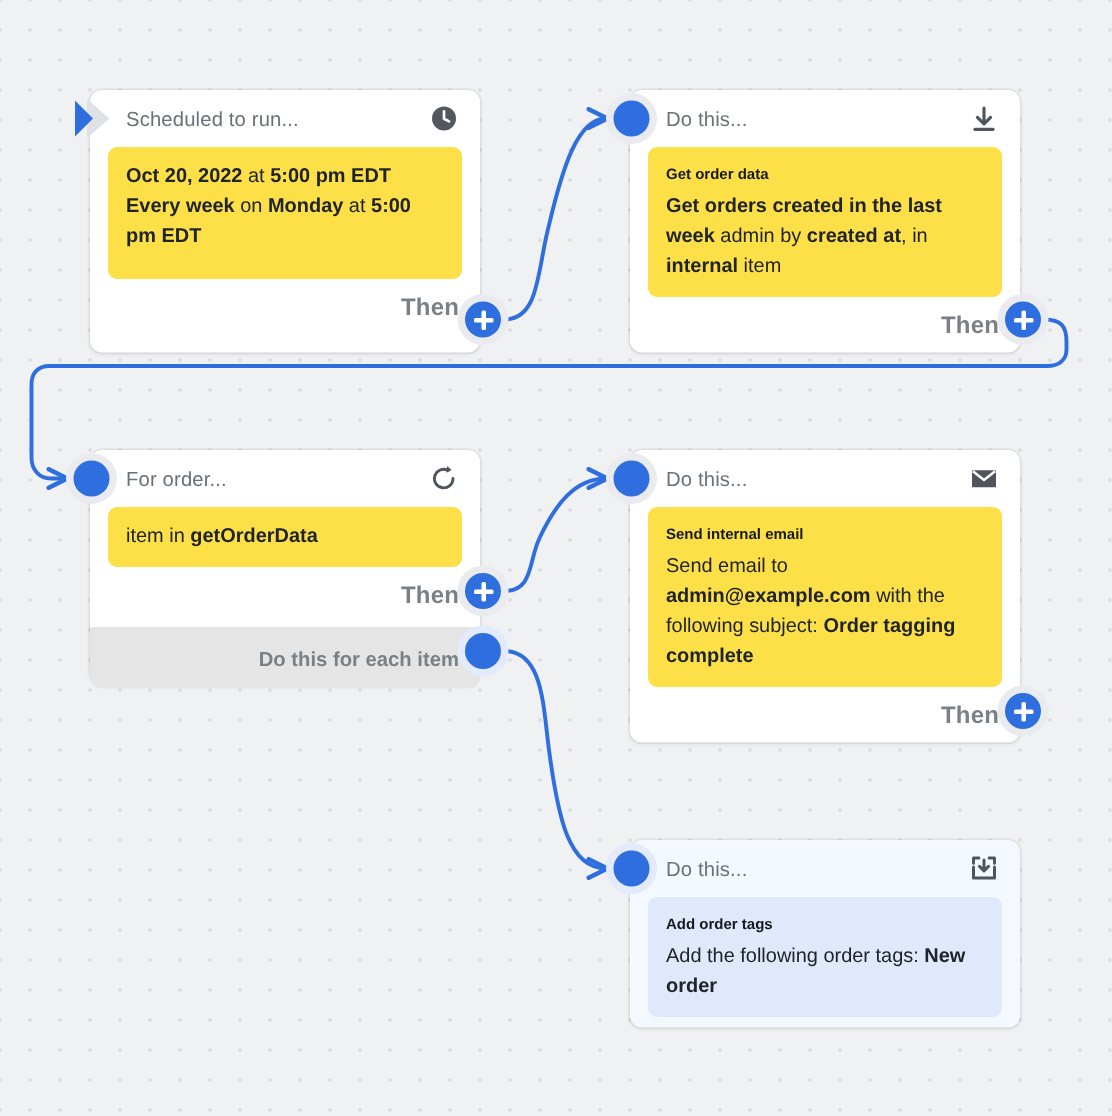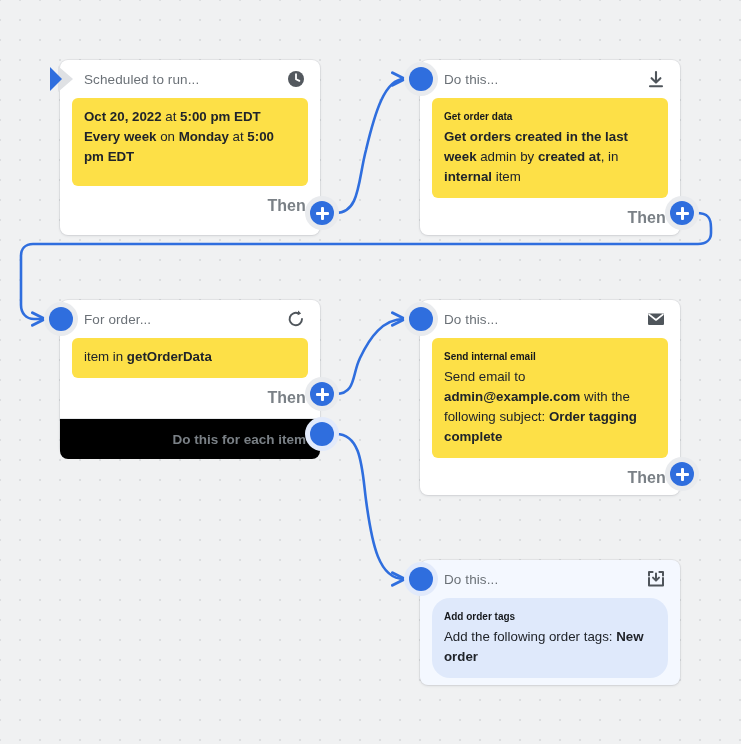--- a/index.html
+++ b/index.html
@@ -99,21 +99,21 @@
     padding-right: 14px;
   }
   .then-label {
     font-size: 16px;
     color: #7a8086;
     font-weight: bold;
     letter-spacing: 0.1px;
   }
 
   .foreach-row {
-    background: #000000;
+    background: #e5e5e5;
     border-radius: 0 0 8px 8px;
     height: 40px;
     display: flex;
     align-items: center;
     justify-content: flex-end;
     padding-right: 14px;
     border-top: 1px solid #e6e8ea;
   }
   .foreach-row .label {
     font-size: 13.5px;
@@ -327,21 +327,21 @@
     <div class="card-header">
       <span class="title">Do this...</span>
       <span>
         <svg class="hdr-icon" viewBox="0 0 20 20">
           <path d="M 3 6.5 L 3 3 L 6.6 3 M 13.4 3 L 17 3 L 17 6.5" fill="none" stroke="#4f555b" stroke-width="2" stroke-linecap="round" stroke-linejoin="round"></path>
           <path d="M 3 9 L 3 16.4 L 17 16.4 L 17 9" fill="none" stroke="#4f555b" stroke-width="2" stroke-linecap="round" stroke-linejoin="round"></path>
           <path d="M 10 4.4 L 10 11.3 M 7 8.6 L 10 11.6 L 13 8.6" fill="none" stroke="#4f555b" stroke-width="2" stroke-linecap="round" stroke-linejoin="round"></path>
         </svg>
       </span>
     </div>
-    <div class="body-box" style="min-height:62px;border-radius:18px;">
+    <div class="body-box" style="min-height:62px;">
       <div class="body-strong">Add order tags</div>
       <div class="line">
         <span>Add the following order tags: </span><b>New order</b>
       </div>
     </div>
   </div>
 
   <div class="node on-blue" style="left:404px; top:562px;">
     <div class="knob"></div>
   </div>

